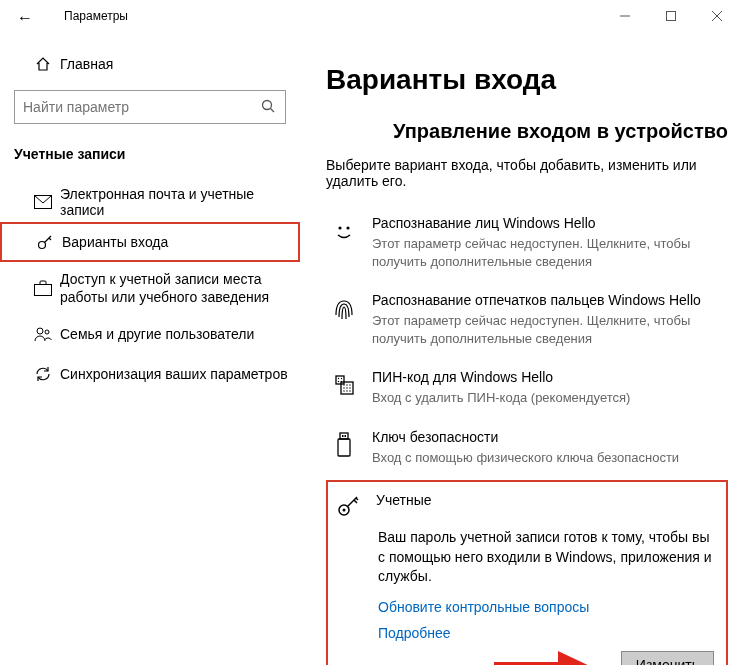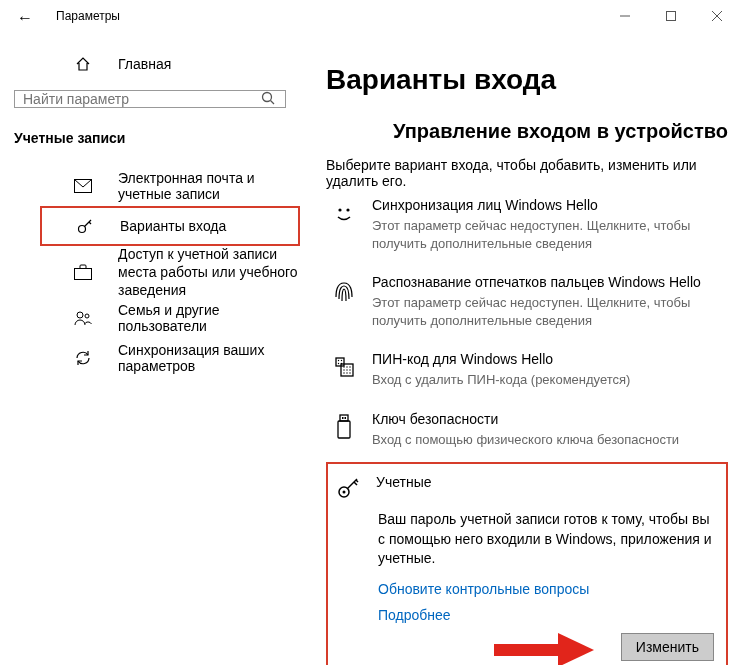--- a/index.html
+++ b/index.html
@@ -24,21 +24,21 @@
     padding-left: 6px;
   }
   .back {
     width: 38px; height: 32px;
     display:flex; align-items:center; justify-content:center;
     font-size: 16px;
   }
   .titlebar .title {
     font-size: 12px;
     color: #000;
-    margin-left: 12px;
+    margin-left: 20px;
     flex: 1;
   }
   .win-controls { display:flex; }
   .win-btn {
     width: 46px; height: 32px;
     display:flex; align-items:center; justify-content:center;
     font-size: 12px; color:#555;
   }
   .body {
     display:flex;
@@ -48,32 +48,31 @@
   .sidebar {
     width: 300px;
     padding-top: 12px;
     border-right: none;
   }
   .nav-item, .home-item {
     display:flex;
     align-items:center;
     height: 40px;
     padding-left: 34px;
-    gap: 26px;
+    gap: 8px;
     cursor: default;
-    margin-left: 40px;
   }
   .nav-item .icon, .home-item .icon {
     width: 18px; height: 18px;
     display:flex; align-items:center; justify-content:center;
   }
   .nav-item .label, .home-item .label { font-size: 14px; }
   .search-box {
     margin: 6px 14px 8px 14px;
-    height: 18px;
+    height: 34px;
     background: #fff;
     border: 1px solid #999;
     display:flex;
     align-items:center;
     padding: 0 8px;
     justify-content: space-between;
   }
   .search-box input {
     border:none; outline:none; background:transparent;
     font-size: 14px; flex:1;
@@ -102,20 +101,21 @@
     margin-bottom: 24px;
   }
   .main h2 {
     font-size: 20px;
     font-weight: 600;
     margin-bottom: 14px;
     text-align: right;
   }
   .main .desc {
     font-size: 14px;
+    margin-bottom: 18px;
   }
   .option {
     display:flex;
     align-items:flex-start;
     gap: 14px;
     padding: 8px 8px 14px 4px;
   }
   .option .opt-icon {
     width: 28px; height: 28px;
     display:flex; align-items:center; justify-content:center;
@@ -292,21 +292,21 @@
 
       <div class="option">
         <span class="opt-icon">
           <svg width="26" height="26" viewBox="0 0 26 26">
               <circle cx="9" cy="10" r="1.6" fill="#000"></circle>
               <circle cx="17" cy="10" r="1.6" fill="#000"></circle>
               <path d="M7 17 Q13 22 19 17" fill="none" stroke="#000" stroke-width="1.6"></path>
             </svg>
         </span>
         <div class="opt-text">
-          <div class="opt-title">Синхронизация лиц Windows Hello</div>
+          <div class="opt-title">Распознавание лиц Windows Hello</div>
           <div class="opt-sub">Этот параметр сейчас недоступен. Щелкните, чтобы получить дополнительные сведения</div>
         </div>
       </div>
 
       <div class="option">
         <span class="opt-icon">
           <svg width="24" height="26" viewBox="0 0 24 26">
               <path d="M4 20 Q4 6 12 6 Q20 6 20 20" fill="none" stroke="#000" stroke-width="1.2"></path>
               <path d="M7 22 Q7 9 12 9 Q17 9 17 22" fill="none" stroke="#000" stroke-width="1.2"></path>
               <path d="M10 24 Q10 12 12 12 Q14 12 14 24" fill="none" stroke="#000" stroke-width="1.2"></path>
@@ -367,21 +367,21 @@
                 <circle cx="8" cy="18" r="1.5" fill="#000"></circle>
                 <line x1="11.5" y1="14.5" x2="21" y2="5" stroke="#000" stroke-width="1.5"></line>
                 <line x1="18" y1="8" x2="21" y2="11" stroke="#000" stroke-width="1.5"></line>
                 <line x1="20" y1="6" x2="22" y2="8" stroke="#000" stroke-width="1.5"></line>
               </svg>
           </span>
           <div class="opt-text">
             <div class="opt-title">Учетные</div>
           </div>
         </div>
-        <div class="pwd-body">Ваш пароль учетной записи готов к тому, чтобы вы с помощью него входили в Windows, приложения и учетные.</div>
+        <div class="pwd-body">Ваш пароль учетной записи готов к тому, чтобы вы с помощью него входили в Windows, приложения и службы.</div>
         <div class="pwd-links">
           <a>Обновите контрольные вопросы</a>
           <a>Подробнее</a>
         </div>
         <div class="change-row">
           <div class="arrow">
             <svg width="100" height="34" viewBox="0 0 100 34">
                 <rect x="0" y="11" width="64" height="12" fill="#e1251b"></rect>
                 <polygon points="64,0 100,17 64,34" fill="#e1251b"></polygon>
               </svg>

